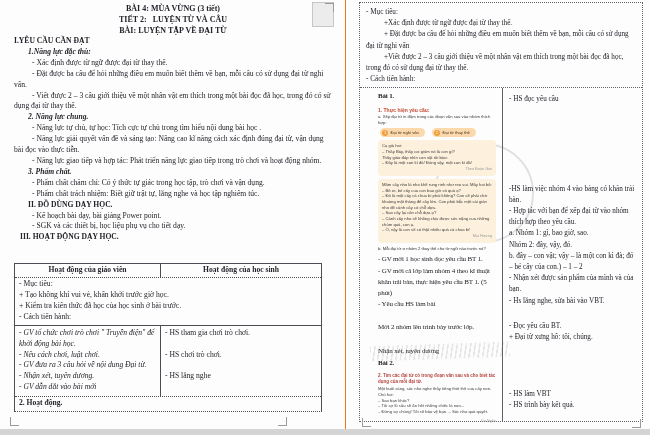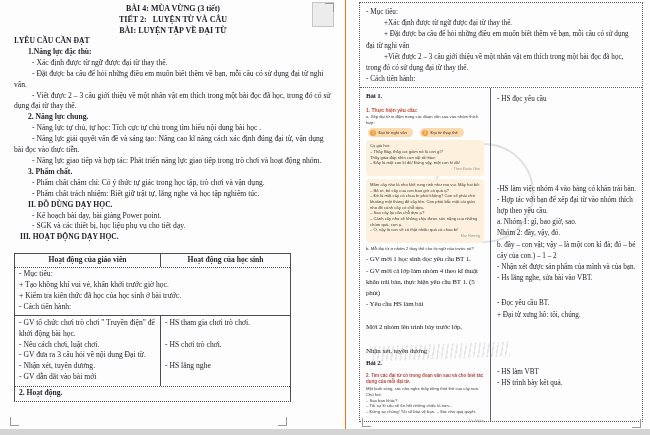--- a/index.html
+++ b/index.html
@@ -6,47 +6,47 @@
   body{background:#cfcfcf;}
   .canvas{position:relative;width:650px;height:435px;background:#d4d4d4;overflow:hidden;
           font-family:"Liberation Serif","DejaVu Serif",serif;color:#23232b;}
   .page{position:absolute;top:0;height:429px;background:#fdfdfd;}
   .page-left{left:0;width:345px;border-right:5px solid #f97316;}
   .page-right{left:346px;width:304px;}
 
   
   .line{min-height:10.9px;}
   .b{font-weight:bold;}
-  .bi{font-weight:bold;}
+  .bi{font-weight:bold;font-style:italic;}
   .ti05{text-indent:6px;}
   .ti1{text-indent:14px;}
   .ti2{text-indent:18px;}
   .blank{min-height:10.9px;}
 
   
   .lp-content{position:absolute;left:14px;right:13px;top:3px;font-size:7.6px;line-height:10.9px;}
   .title{text-align:center;font-weight:bold;font-size:8px;line-height:11px;}
-  .tblL{margin-top:10px;width:277px;border:1px solid #4c4c55;border-bottom:1px dotted #4c4c55;box-sizing:border-box;}
+  .tblL{margin-top:20px;width:308px;border:1px solid #4c4c55;border-bottom:1px dotted #4c4c55;box-sizing:border-box;}
   .tblL .thead{display:flex;border-bottom:1px dotted #4c4c55;}
   .tblL .th{font-weight:bold;text-align:center;padding:1px 2px;box-sizing:border-box;}
   .tblL .th1{width:146px;border-right:1px solid #4c4c55;}
   .tblL .th2{flex:1;}
   .tblL .sec1{padding:1px 4px 2px 4px;border-bottom:1px solid #4c4c55;}
   .tblL .row2{display:flex;border-bottom:1px dotted #4c4c55;}
-  .tblL .cgv{width:146px;border-right:1px solid #4c4c55;padding:2px 3px 3px 4px;box-sizing:border-box;}
+  .tblL .cgv{width:146px;border-right:1px solid #4c4c55;padding:2px 3px 3px 4px;box-sizing:border-box;font-style:italic;}
   .tblL .chs{flex:1;padding:2px 3px 3px 4px;}
   .tblL .sec2{padding:1px 4px 2px 4px;font-weight:bold;}
 
   
   .tblR{position:absolute;left:13px;top:2px;width:284px;height:420px;border:1px dotted #60606a;box-sizing:border-box;
         font-size:7.2px;line-height:11.2px;}
   .tblR .topcell{padding:4px 6px 2px 6px;border-bottom:1px dotted #60606a;}
   .tblR .cols{display:flex;height:334px;}
   .tblR .rgv{width:131px;border-right:1px solid #60606a;padding:3px 0 0 6px;box-sizing:border-box;
-             font-size:7px;letter-spacing:-0.15px;line-height:11.2px;position:relative;z-index:1;}
+             font-size:7px;letter-spacing:-0.15px;line-height:11.2px;position:relative;z-index:1;margin-left:12px;}
   .tblR .rhs{flex:1;padding:6px 4px 0 6px;position:relative;z-index:1;}
   .rline{min-height:11.2px;}
 
   
   .excard{font-family:"Liberation Sans","DejaVu Sans",sans-serif;letter-spacing:0;margin:4px 0 3px 0;width:118px;}
   .exH{color:#c44a33;font-weight:bold;font-size:5px;line-height:6.5px;}
   .exSub{color:#3a3a3a;font-size:4.2px;line-height:5.6px;margin-top:1px;}
   .pills{display:flex;gap:7px;margin:3px 0 2px 2px;}
   .pill{background:#fbd9ac;border-radius:6px;font-size:4.2px;line-height:5px;padding:1.5px 6px 1.5px 2px;
         display:flex;align-items:center;gap:2.5px;color:#44351f;}

